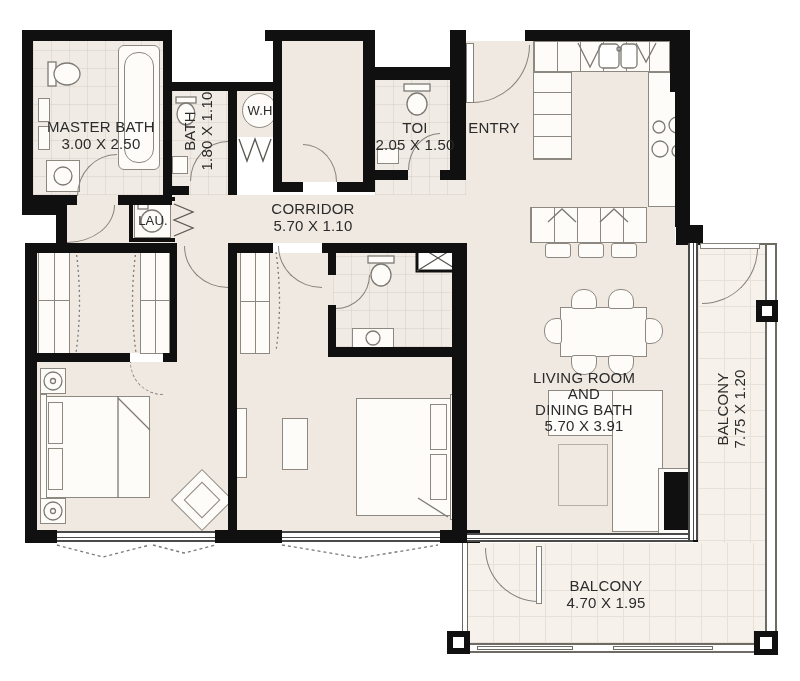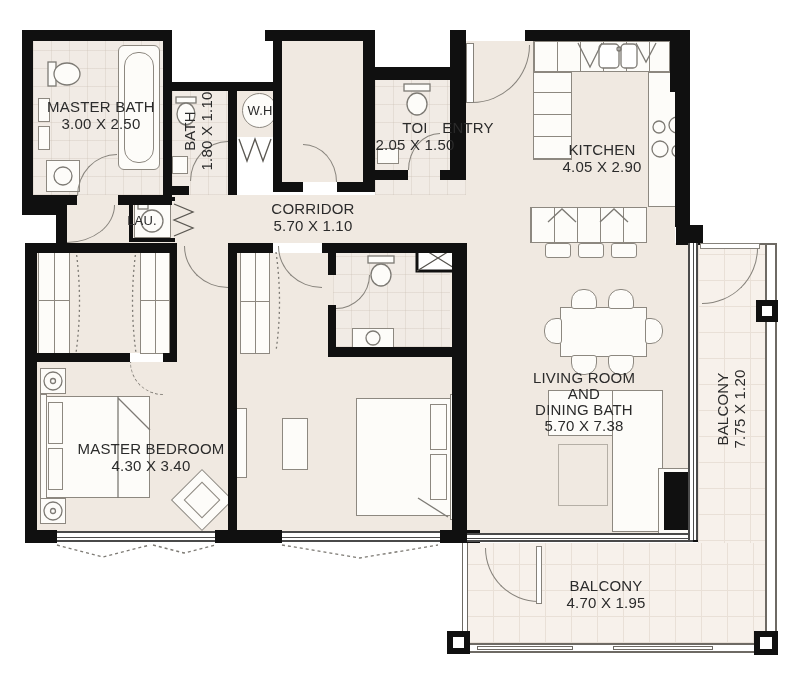--- a/index.html
+++ b/index.html
@@ -253,58 +253,50 @@
   <div class="arc" style="left:67px;top:205px;width:48px;height:38px;border-right-width:1.3px;border-bottom-width:1.3px;border-bottom-right-radius:100%"></div>
   <div class="arc" style="left:184px;top:246px;width:44px;height:42px;border-left-width:1.3px;border-bottom-width:1.3px;border-bottom-left-radius:100%"></div>
   <div class="arc" style="left:278px;top:246px;width:44px;height:42px;border-left-width:1.3px;border-bottom-width:1.3px;border-bottom-left-radius:100%"></div>
   <div class="arc" style="left:336px;top:275px;width:34px;height:34px;border-right-width:1.3px;border-bottom-width:1.3px;border-bottom-right-radius:100%"></div>
   <div class="arc" style="left:702px;top:248px;width:56px;height:56px;border-right-width:1.3px;border-bottom-width:1.3px;border-bottom-right-radius:100%"></div>
   <div class="leaf" style="left:700px;top:243px;width:60px;height:6px"></div>
   <div class="arc" style="left:485px;top:548px;width:54px;height:54px;border-left-width:1.3px;border-bottom-width:1.3px;border-bottom-left-radius:100%"></div>
   <div class="leaf" style="left:536px;top:546px;width:6px;height:58px"></div>
   <div class="arc" style="left:130px;top:362px;width:33px;height:33px;border-left-width:1.3px;border-bottom-width:1.3px;border-bottom-left-radius:100%;border-style:dashed"></div>
 
-  <div class="lbl" style="left:101px;top:115px">
+  <div class="lbl" style="left:101px;top:135px">
     <div>MASTER BATH</div>
     <div>3.00 X 2.50</div>
   </div>
   <div class="lbl vert" style="left:198px;top:131px">
     <div>BATH</div>
     <div>1.80 X 1.10</div>
   </div>
   <div class="lbl small" style="left:260px;top:111px">
     <div>W.H</div>
   </div>
   <div class="lbl" style="left:415px;top:136px">
     <div>TOI</div>
     <div>2.05 X 1.50</div>
   </div>
-  <div class="lbl" style="left:468px;top:127px">
+  <div class="lbl" style="left:494px;top:127px">
     <div>ENTRY</div>
   </div>
-  <div class="lbl" style="left:602px;top:158px">
-    <div>KITCHEN</div>
-    <div>4.05 X 2.90</div>
-  </div>
-  <div class="lbl small" style="left:142px;top:221px">
+  <div class="lbl small" style="left:153px;top:221px">
     <div>LAU.</div>
   </div>
   <div class="lbl" style="left:313px;top:217px">
     <div>CORRIDOR</div>
     <div>5.70 X 1.10</div>
   </div>
   <div class="lbl" style="left:584px;top:402px;line-height:16px">
     <div>LIVING ROOM</div>
     <div>AND</div>
     <div>DINING BATH</div>
-    <div>5.70 X 7.38</div>
-  </div>
-  <div class="lbl" style="left:151px;top:457px">
-    <div>MASTER BEDROOM</div>
-    <div>4.30 X 3.40</div>
+    <div>5.70 X 3.91</div>
   </div>
   <div class="lbl vert" style="left:731px;top:409px">
     <div>BALCONY</div>
     <div>7.75 X 1.20</div>
   </div>
   <div class="lbl" style="left:606px;top:594px">
     <div>BALCONY</div>
     <div>4.70 X 1.95</div>
   </div>
 

